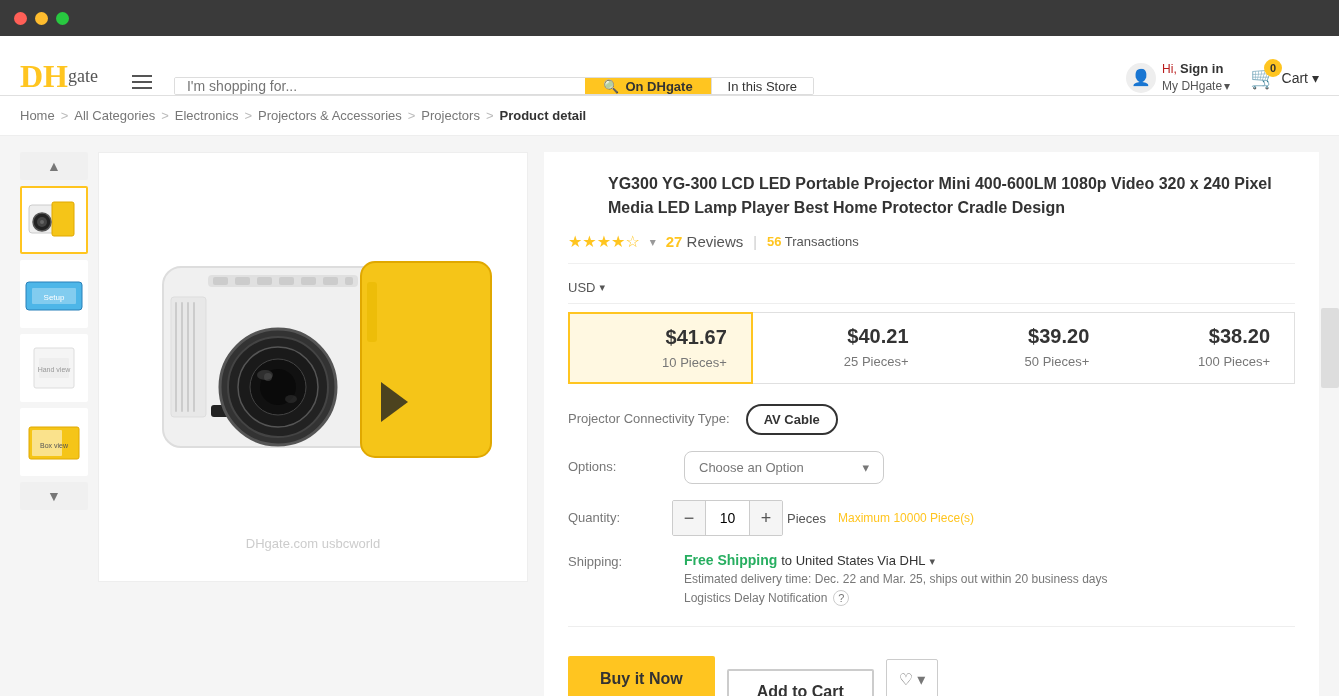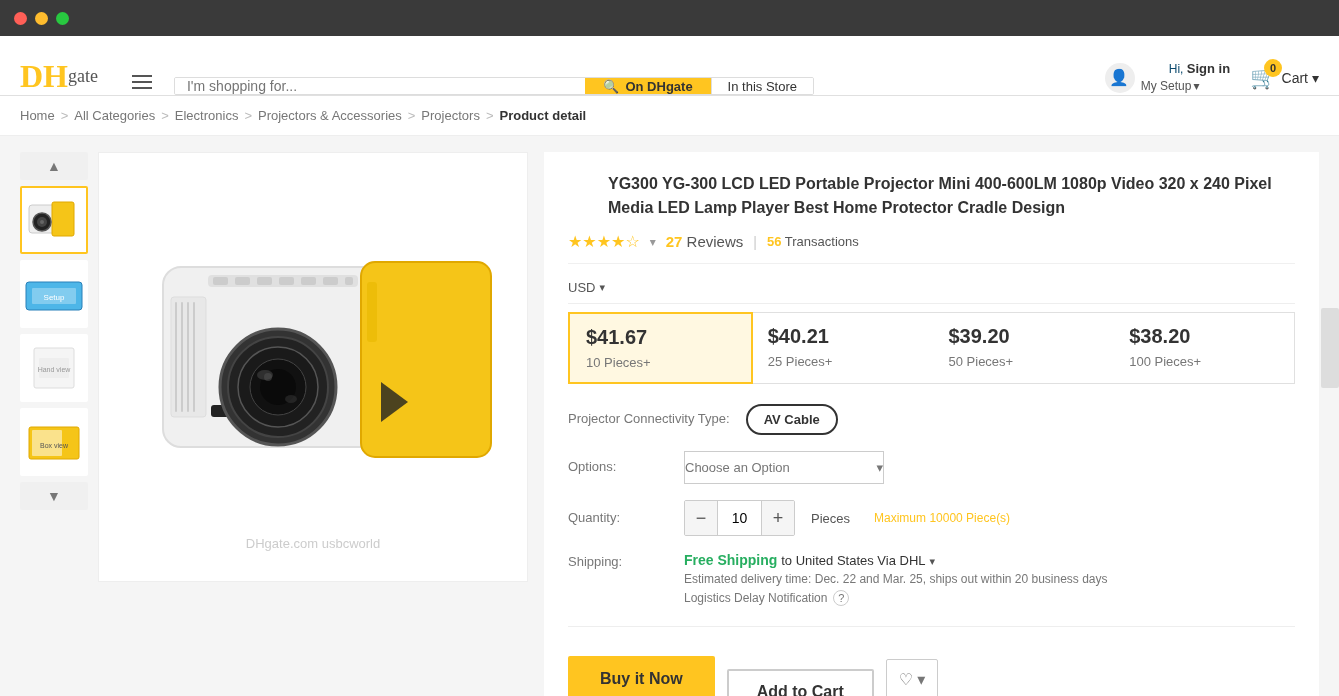--- a/index.html
+++ b/index.html
@@ -99,21 +99,21 @@
       height: 30px;
       border-radius: 50%;
       background: #eee;
       display: flex;
       align-items: center;
       justify-content: center;
       font-size: 16px;
       color: #777;
     }
     .user-text { font-size: 12px; line-height: 1.4; }
-    .user-text .hi { color: #0c4a6e; margin-left: 28px; }
+    .user-text .hi { color: #b91c1c; }
     .user-text .signin { color: #333; font-weight: bold; font-size: 13px; }
     .user-text .mydhgate { color: #555; display: flex; align-items: center; gap: 2px; }
 
     .cart-section {
       display: flex;
       align-items: center;
       gap: 4px;
       cursor: pointer;
       position: relative;
     }
@@ -253,22 +253,22 @@
     .transactions strong { color: #ffc520; }
 
     
     .pricing-table {
       display: flex;
       border: 1px solid #e0e0e0;
       margin-bottom: 20px;
     }
     .price-col {
       flex: 1;
-      padding: 12px 16px;
-      text-align: left;
+      padding: 12px 24px;
+      text-align: right;
     }
     .price-col.active { background: #fff8e1; border: 2px solid #ffc520; margin: -1px; }
     .price-col .price { font-size: 20px; font-weight: bold; color: #333; }
     .price-col .qty { font-size: 13px; color: #777; margin-top: 6px; }
     .currency-row {
       display: flex;
       align-items: center;
       margin-bottom: 8px;
       padding-bottom: 8px;
       border-bottom: 1px solid #eee;
@@ -295,34 +295,34 @@
       padding: 6px 16px;
       font-size: 13px;
       font-weight: bold;
       cursor: pointer;
     }
     .option-select {
       display: flex;
       align-items: center;
       justify-content: space-between;
       border: 1px solid #ccc;
-      border-radius: 0;
-      padding: 8px 0;
+      border-radius: 8px;
+      padding: 8px 14px;
       width: 200px;
       cursor: pointer;
       font-size: 13px;
       color: #777;
     }
 
     
     .qty-row {
       display: flex;
       align-items: center;
       margin-bottom: 16px;
-      gap: 16px;
+      gap: 4px;
     }
     .qty-controls {
       display: flex;
       align-items: center;
       border: 1px solid #ccc;
       border-radius: 2px;
       overflow: hidden;
     }
     .qty-btn {
       background: #f5f5f5;
@@ -461,21 +461,21 @@
     <button class="search-btn-store">
       <span>In this Store</span>
     </button>
   </div>
   <div class="header-right">
     <div class="user-section">
       <div class="user-icon">👤</div>
       <div class="user-text">
         <div><span class="hi">Hi,</span> <span class="signin">Sign in</span></div>
         <div class="mydhgate">
-            <span>My Setup</span> 
+            <span>My DHgate</span> 
             <span>▾</span>
           </div>
       </div>
     </div>
     <div class="cart-section">
       <span style="font-size:22px;">🛒</span>
       <div class="cart-badge">0</div>
       <span>Cart</span>
       <span>▾</span>
     </div>

